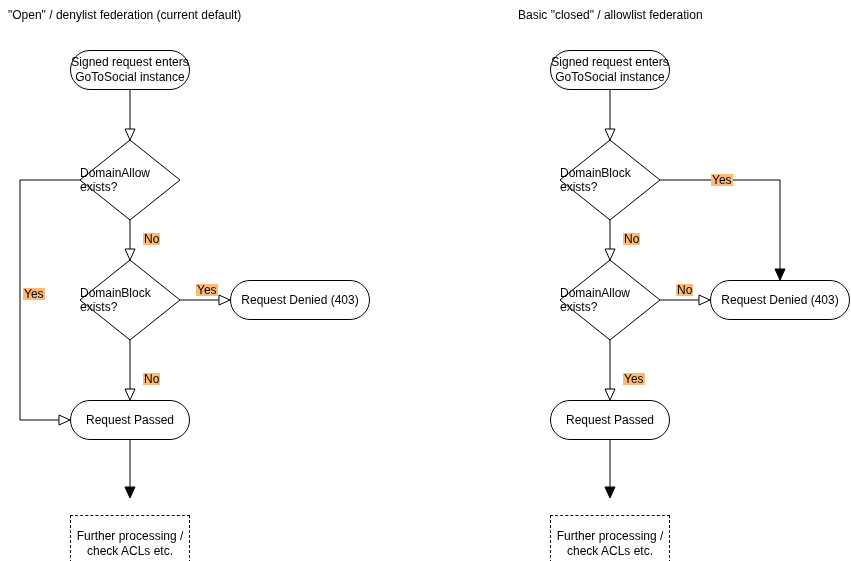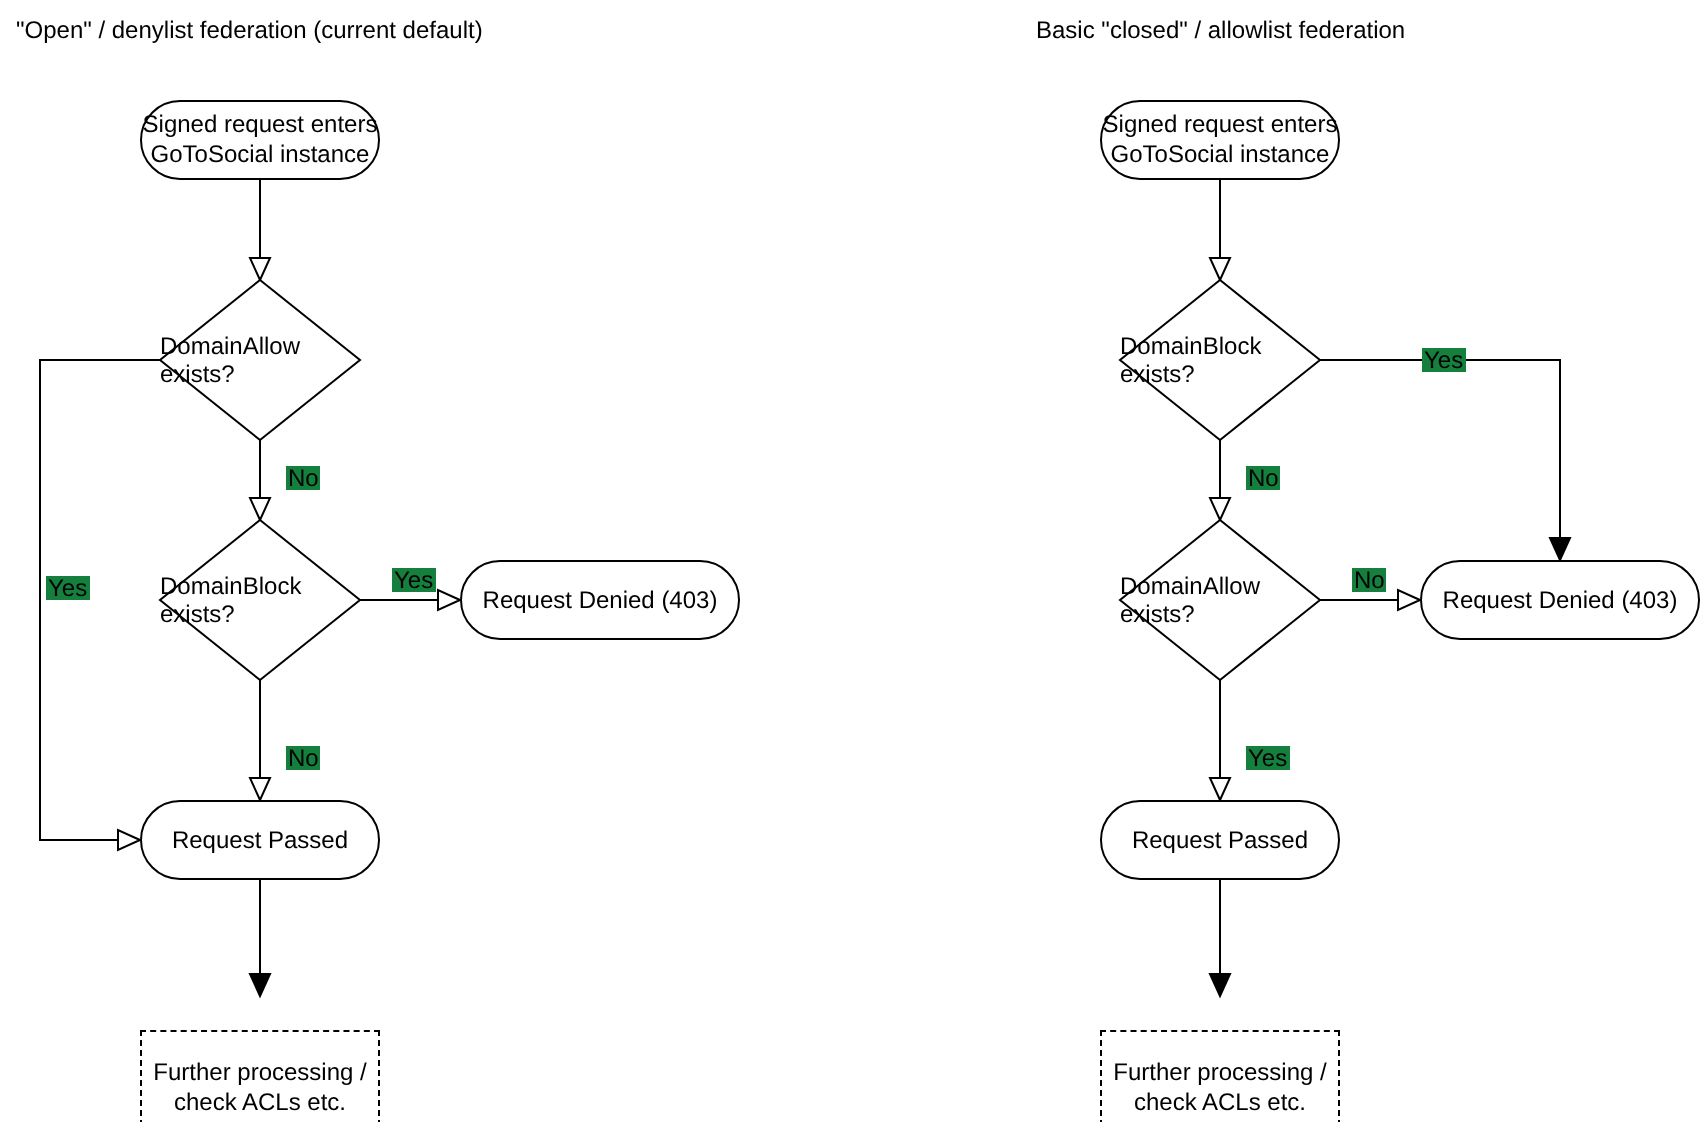--- a/index.html
+++ b/index.html
@@ -69,21 +69,21 @@
   }
   .dlabel {
     position: absolute;
     width: 100px;
     text-align: left;
     white-space: pre-line;
     line-height: 14px;
   }
   .elabel {
     position: absolute;
-    background: #15803d;
+    background: #fdba74;
     line-height: 12px;
     padding: 0 1px;
     white-space: nowrap;
   }
 </style>
 </head>
 <body>
 
 <div class="canvas">
 

